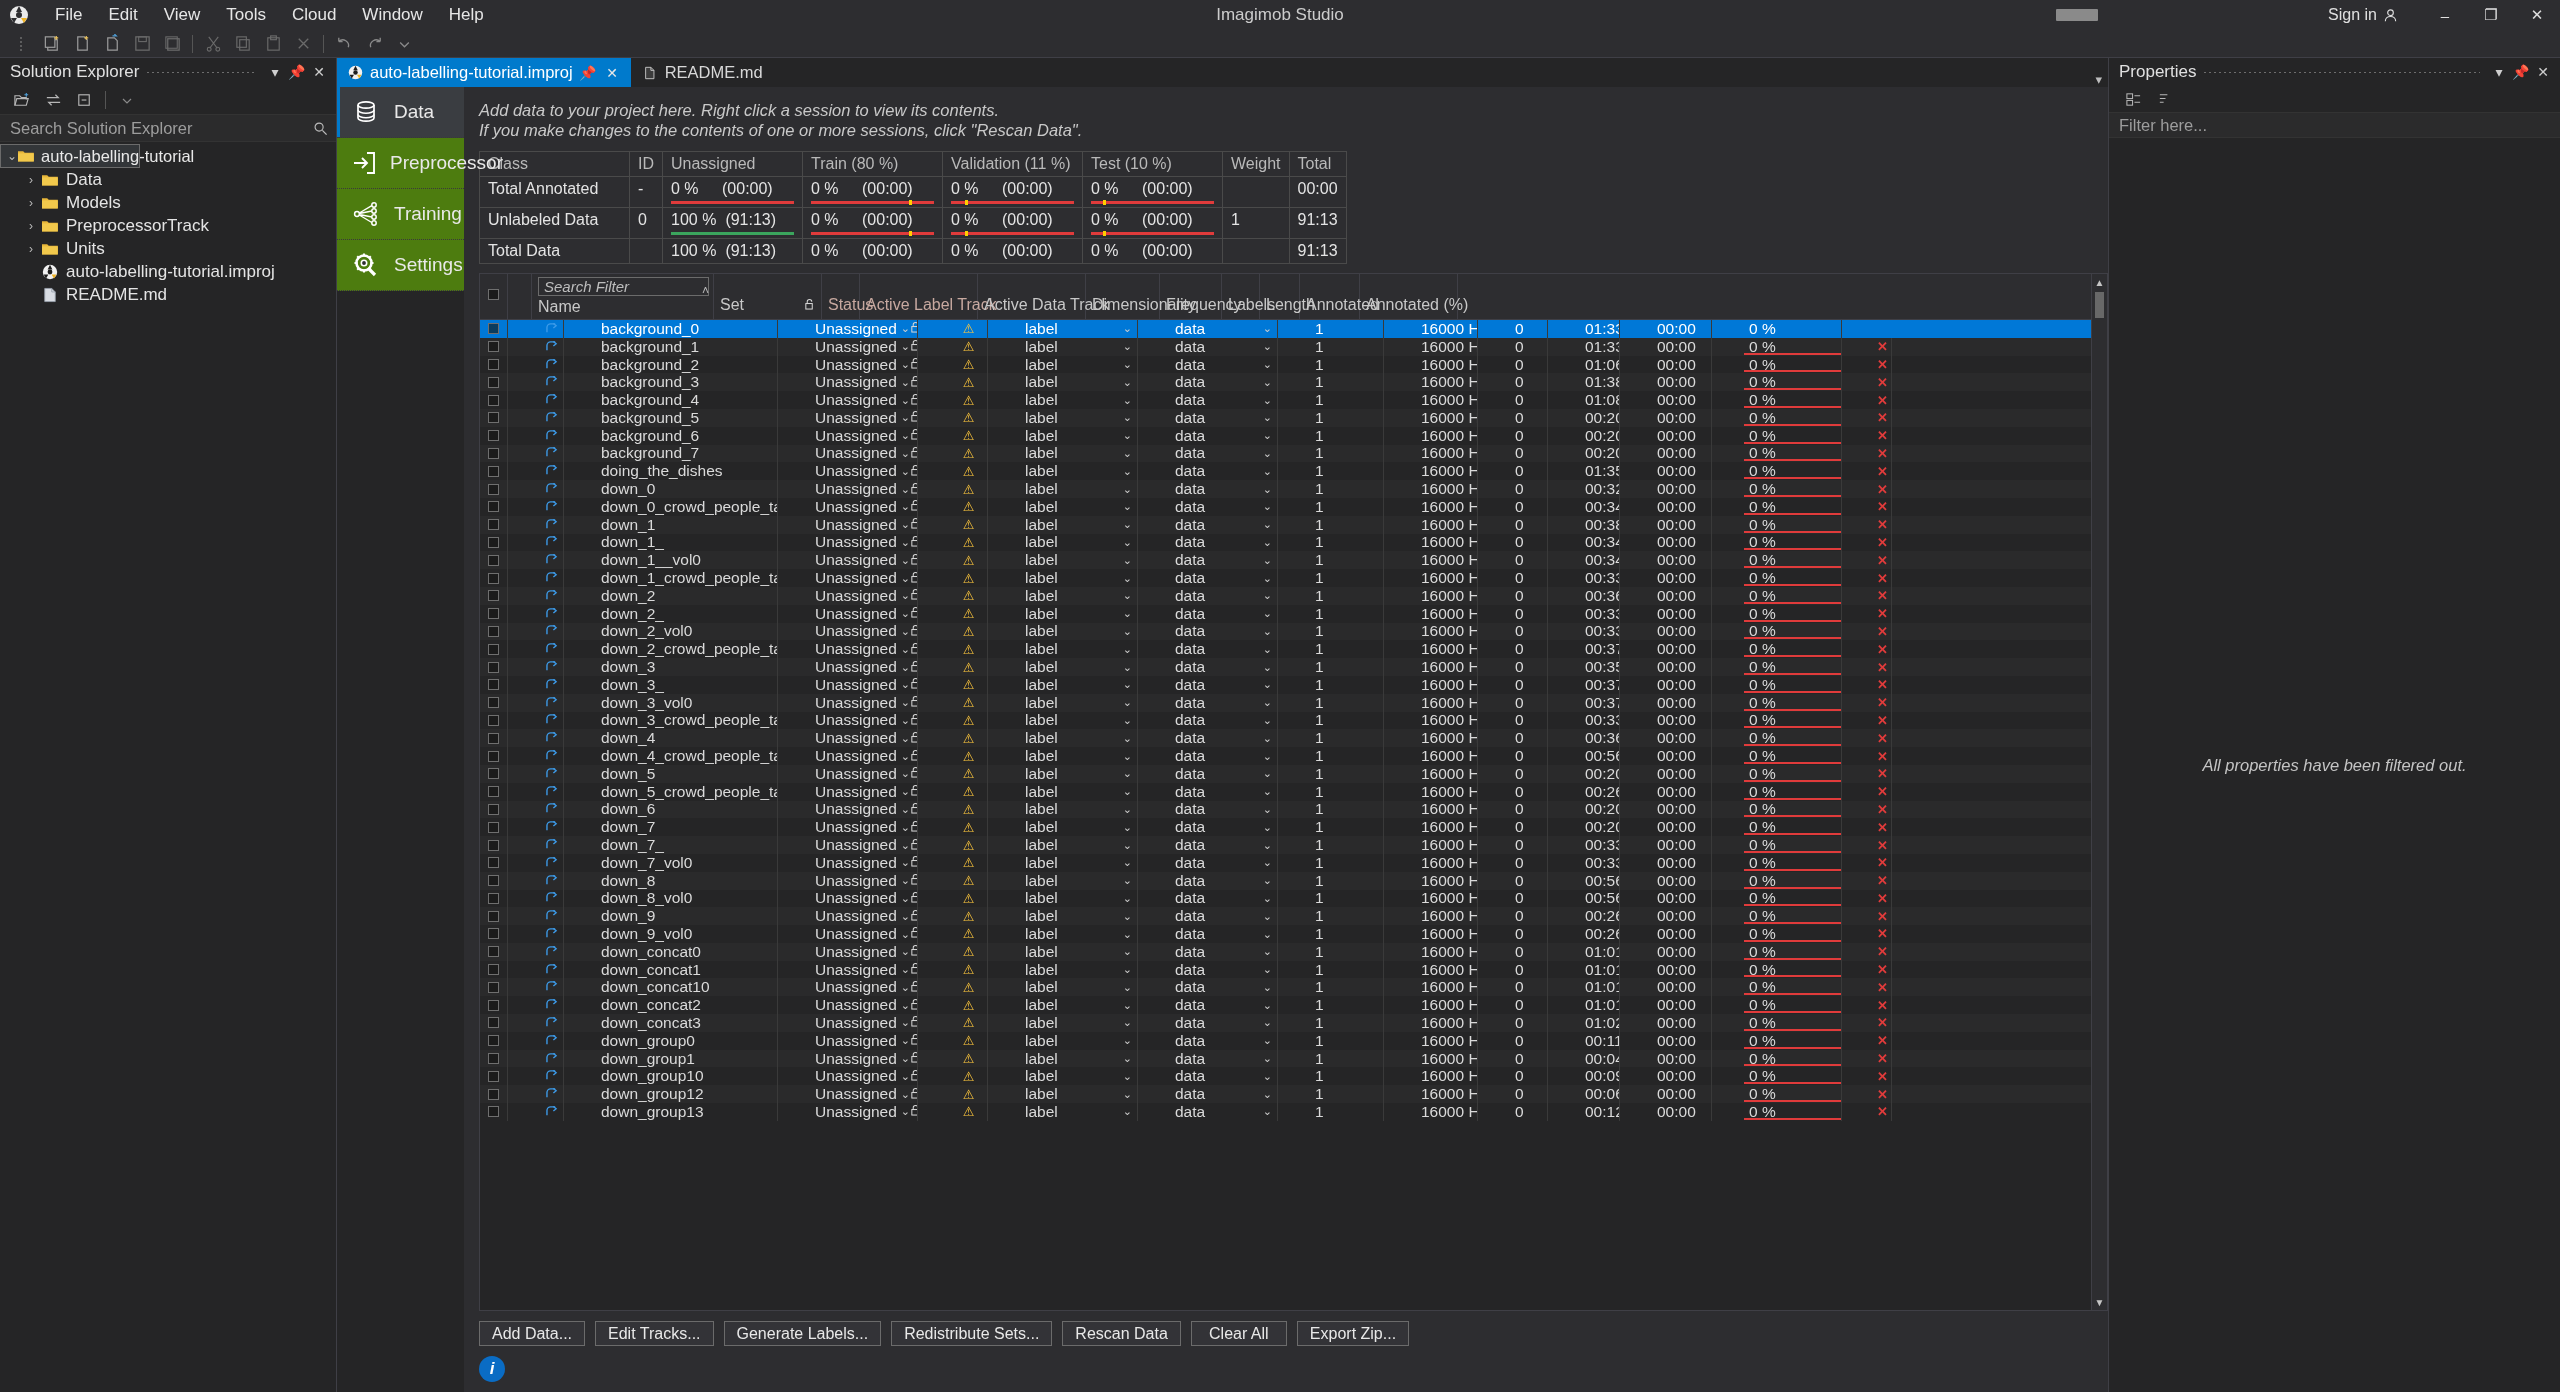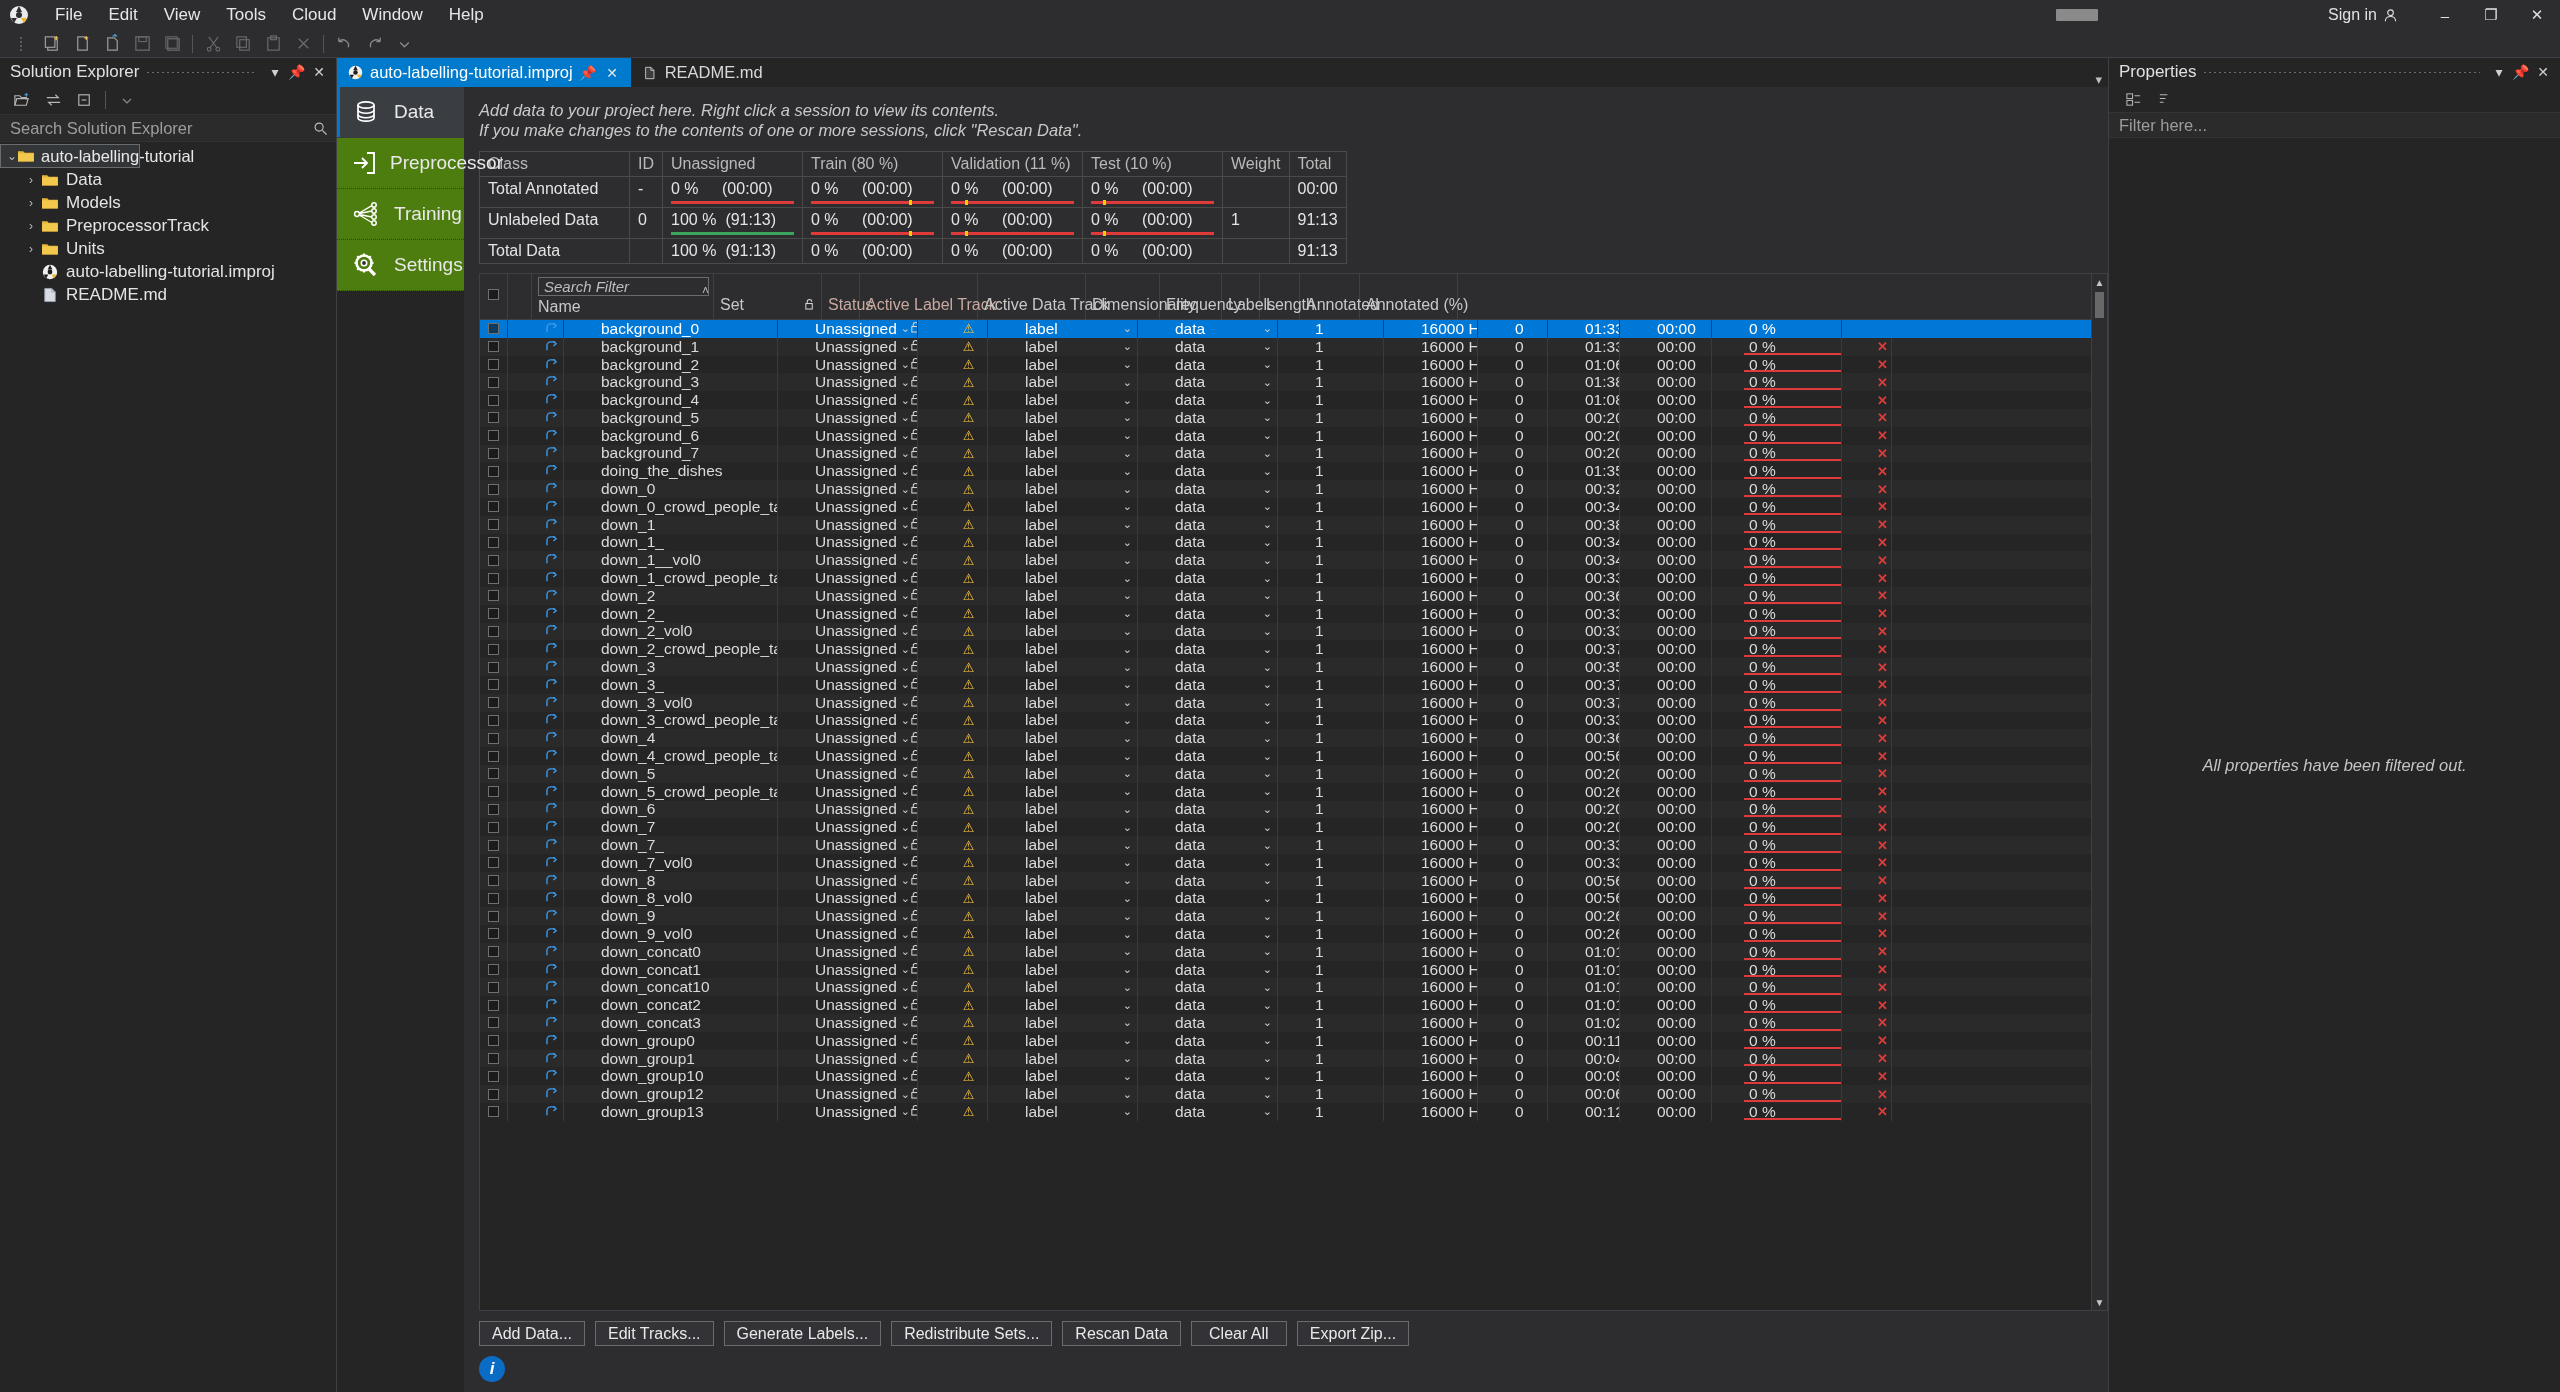--- a/index.html
+++ b/index.html
@@ -143,20 +143,21 @@
     </div>
     <div class="menubar">
       <div class="mi">File</div>
       <div class="mi">Edit</div>
       <div class="mi">View</div>
       <div class="mi">Tools</div>
       <div class="mi">Cloud</div>
       <div class="mi">Window</div>
       <div class="mi">Help</div>
     </div>
+    <div class="apptitle">Imagimob Studio</div>
     <div class="tb-right">
       <div class="searchpill"></div>
       <div class="signin">
         <span>Sign in</span>
         <svg width="15" height="15" viewBox="0 0 16 16">
             <circle cx="8" cy="5" r="3" fill="none" stroke="#e0e0e0" stroke-width="1.2"></circle>
             <path d="M2.5 14c0-3 2.5-5 5.5-5s5.5 2 5.5 5" fill="none" stroke="#e0e0e0" stroke-width="1.2"></path>
           </svg>
       </div>
       <div class="wbtn">–</div>

